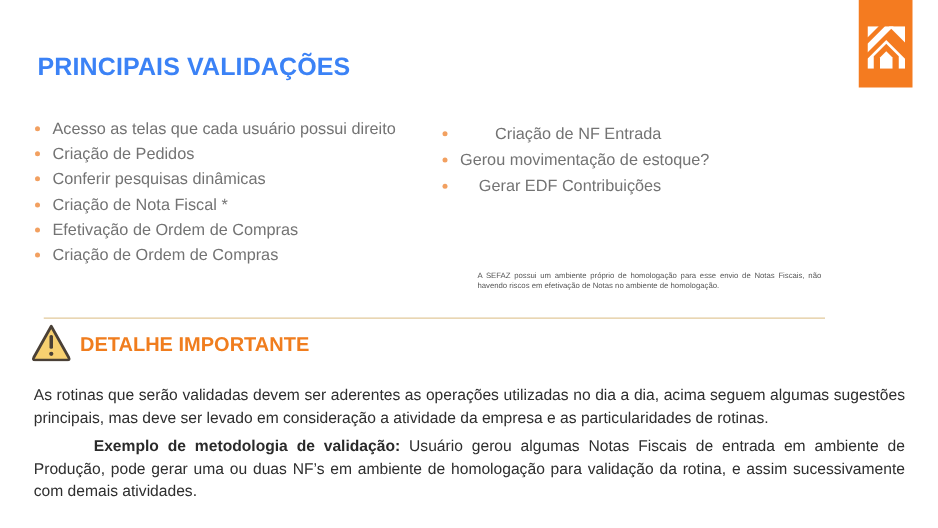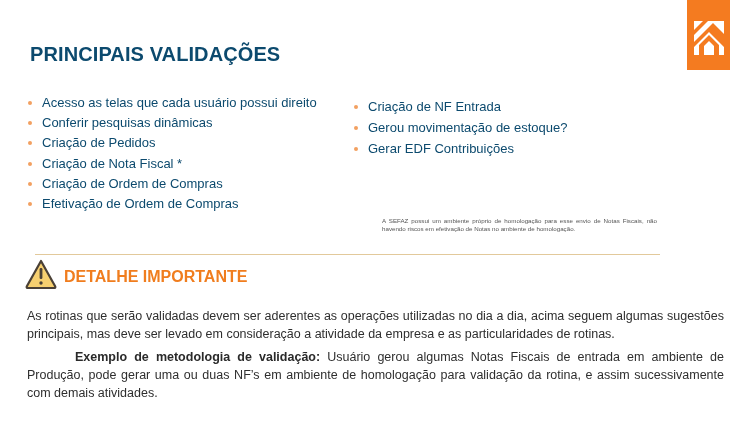--- a/index.html
+++ b/index.html
@@ -7,25 +7,25 @@
       width: 750px; height: 422px; background: #ffffff; position: relative; overflow: hidden;
       font-family: "Liberation Sans", "DejaVu Sans", sans-serif; color: #3a3a3a;
     }
     .logo {
       position: absolute; left: 687px; top: 0px; width: 43px; height: 70px;
       background: #f47b20; display: flex; align-items: center; justify-content: center;
     }
     .logo svg { width: 30px; height: 34px; margin-top: 6px; }
     .title {
       position: absolute; left: 30px; top: 43px; font-size: 20px; font-weight: bold;
-      color: #0c4a6e; letter-spacing: 0.1px;
+      color: #3b82f6; letter-spacing: 0.1px;
     }
     ul.bullets { list-style: none; margin: 0; padding: 0; position: absolute; }
     ul.bullets li {
-      position: relative; padding-left: 14px; font-size: 13px; color: #0c4a6e; line-height: 16px;
+      position: relative; padding-left: 14px; font-size: 13px; color: #737373; line-height: 16px;
     }
     ul.bullets li::before {
       content: ""; position: absolute; left: 0; top: 6px; width: 4px; height: 4px;
       border-radius: 50%; background: #f2a060;
     }
     .left-list { left: 28px; top: 95px; }
     .left-list li { margin-bottom: 4.2px; }
     .right-list { left: 354px; top: 99px; }
     .right-list li { margin-bottom: 5px; }
     .right-list li.multi { line-height: 14px; }
@@ -59,28 +59,28 @@
     <polygon points="0,26 15,11 30,26 30,34 25,34 25,24 15,14 5,24 5,34 0,34" fill="#ffffff"></polygon>
     <polygon points="17,0 30,0 30,13" fill="#ffffff"></polygon>
     <polygon points="10,34 10,25 15,20 20,25 20,34" fill="#ffffff"></polygon>
   </svg>
 </div>
 
 <div class="title">PRINCIPAIS VALIDAÇÕES</div>
 
 <ul class="bullets left-list">
   <li>Acesso as telas que cada usuário possui direito</li>
+  <li>Criação de Pedidos</li>
   <li>Conferir pesquisas dinâmicas</li>
-  <li>Criação de Pedidos</li>
   <li>Criação de Nota Fiscal *</li>
+  <li>Efetivação de Ordem de Compras</li>
   <li>Criação de Ordem de Compras</li>
-  <li>Efetivação de Ordem de Compras</li>
 </ul>
 
-<ul class="bullets right-list" style="width:175px;">
+<ul class="bullets right-list" style="width:175px;text-align:right;">
   <li>Criação de NF Entrada</li>
   <li style="white-space:nowrap;">Gerou movimentação de estoque?</li>
   <li style="white-space:nowrap;">Gerar EDF Contribuições</li>
 </ul>
 
 <div class="note">A SEFAZ possui um ambiente próprio de homologação para esse envio de Notas Fiscais, não havendo riscos em efetivação de Notas no ambiente de homologação.</div>
 
 <div class="divider"></div>
 
 <svg class="warn-icon" viewBox="0 0 32 30">

